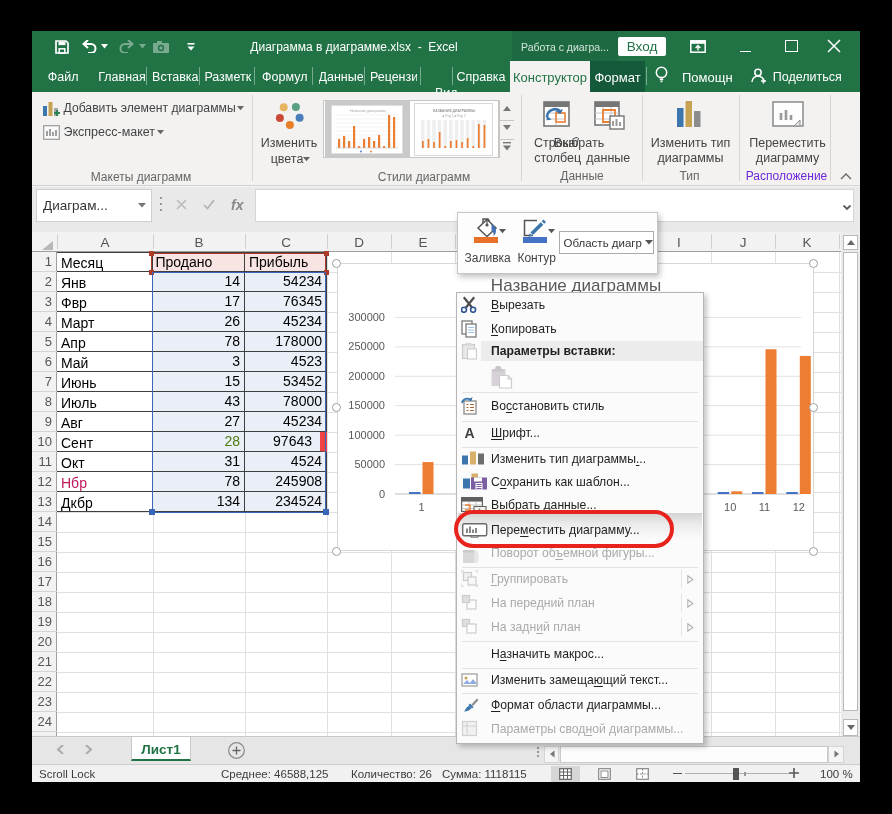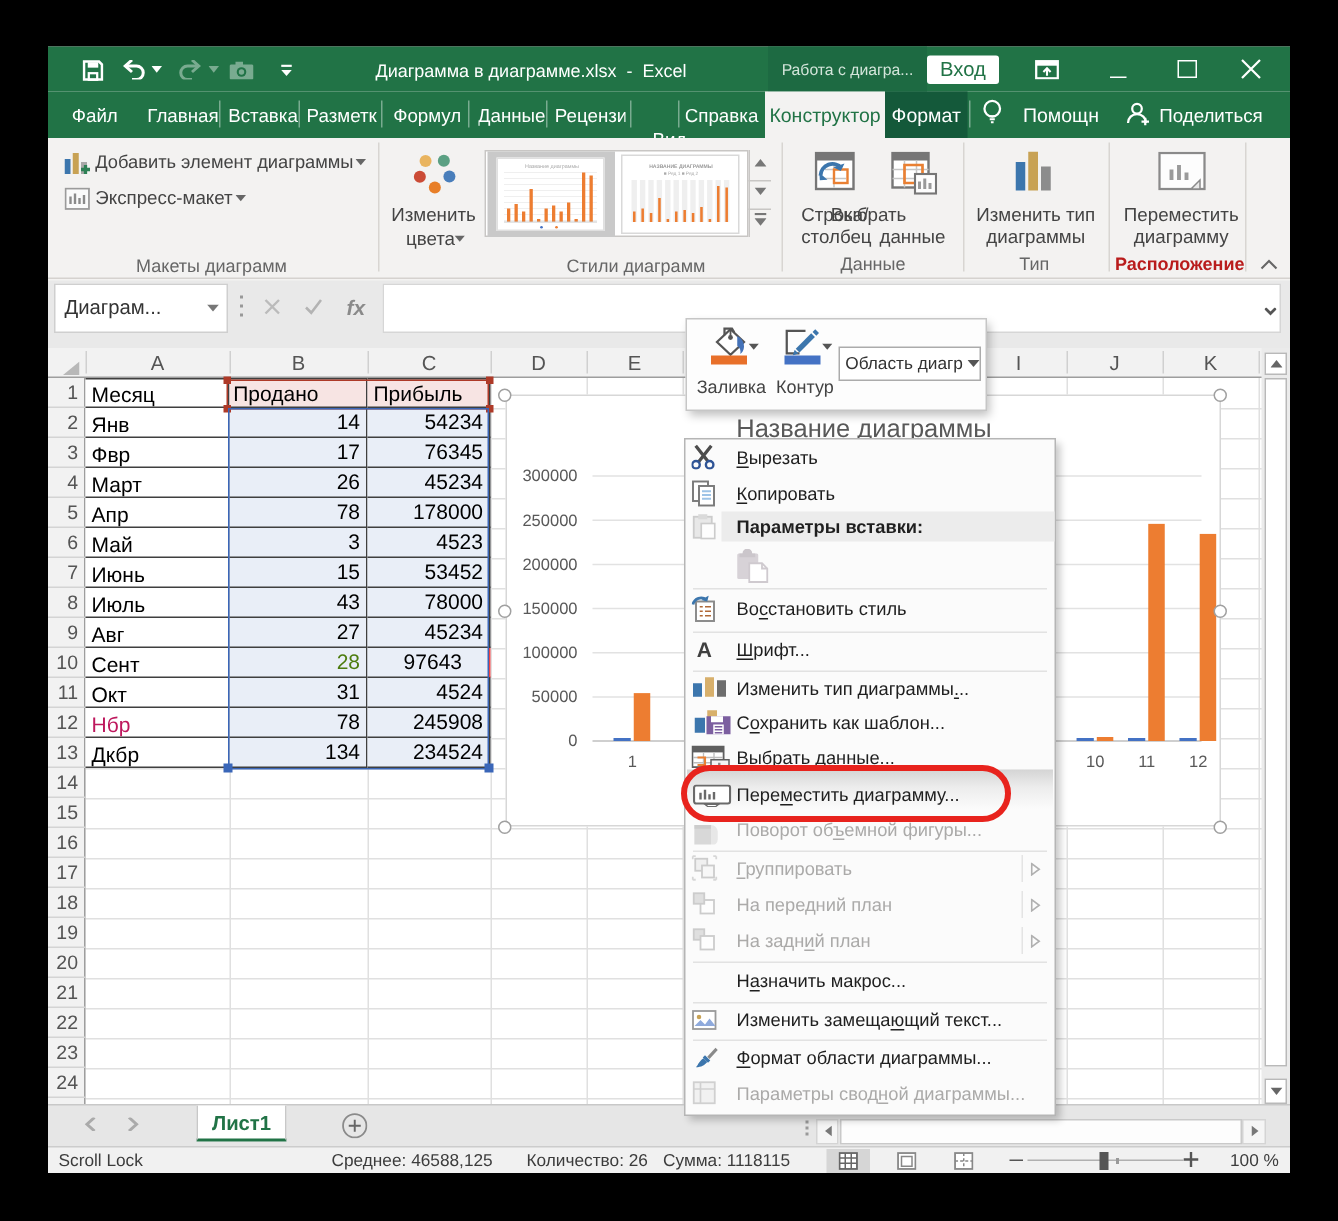--- a/index.html
+++ b/index.html
@@ -235,21 +235,21 @@
 <div class="a" style="left:658.5px;top:111.80000000000001px;transform:translate(-50%,-50%);font-size:12.5px;color:#444;font-weight:normal;white-space:nowrap;">Изменить тип</div>
 <div class="a" style="left:658.5px;top:126.69999999999999px;transform:translate(-50%,-50%);font-size:12.5px;color:#444;font-weight:normal;white-space:nowrap;">диаграммы</div>
 <div class="a" style="left:657.5px;top:145px;transform:translate(-50%,-50%);font-size:12px;color:#666;font-weight:normal;white-space:nowrap;">Тип</div>
 <svg class="a" style="left:739.8px;top:70px;" width="34" height="28" viewBox="0 0 34 28">
         <rect x="1" y="1" width="30" height="24" fill="#fdfdfd" stroke="#8a8a8a" stroke-width="1.5"></rect>
         <path d="M9 19 v-7 M14 19 v-10 M19 19 v-5" stroke="#9a9a9a" stroke-width="2.6"></path>
         <path d="M22 25 l6 -6 v6 z" fill="#e8e8e8" stroke="#8a8a8a" stroke-width="1"></path>
       </svg>
 <div class="a" style="left:755.5px;top:111.80000000000001px;transform:translate(-50%,-50%);font-size:12.5px;color:#444;font-weight:normal;white-space:nowrap;">Переместить</div>
 <div class="a" style="left:755.5px;top:126.69999999999999px;transform:translate(-50%,-50%);font-size:12.5px;color:#444;font-weight:normal;white-space:nowrap;">диаграмму</div>
-<div class="a" style="left:754.5px;top:145px;transform:translate(-50%,-50%);font-size:12px;color:#b91c1c;font-weight:bold;white-space:nowrap;">Расположение</div>
+<div class="a" style="left:754.5px;top:145px;transform:translate(-50%,-50%);font-size:12px;color:#6d28d9;font-weight:normal;white-space:nowrap;">Расположение</div>
 <svg class="a" style="left:808px;top:141px;" width="12" height="8" viewBox="0 0 12 8">
         <path d="M1 7 L6 2 L11 7" fill="none" stroke="#666" stroke-width="1.4"></path>
       </svg>
 <div class="a" style="left:0px;top:155.5px;width:828px;height:45px;background:#e9e9e9;"></div>
 <div class="a" style="left:4px;top:158px;width:116px;height:32.5px;background:#fff;border:1px solid #cfcfcf;"></div>
 <div class="a" style="left:11px;top:174px;transform:translateY(-50%);font-size:13.5px;color:#333;font-weight:normal;white-space:nowrap;">Диаграм...</div>
 <svg class="a" style="left:106px;top:172px;" width="8" height="5" viewBox="0 0 8 5">
         <path d="M0 0 h8 l-4 4.6 z" fill="#777"></path>
       </svg>
 <div class="a" style="left:128px;top:166px;width:2px;height:2px;background:#999;"></div>
@@ -387,21 +387,21 @@
 <div class="a" style="left:29px;top:371.5px;transform:translateY(-50%);font-size:14px;color:#000;font-weight:normal;white-space:nowrap;">Июль</div>
 <div class="a" style="left:121px;top:361px;width:92px;height:20px;background:#e9eef7;border-right:1px solid #3f3f3f;border-bottom:1px solid #3f3f3f;color:#000;font-size:14px;text-align:right;line-height:19px;padding:0 4px ;">43</div>
 <div class="a" style="left:213px;top:361px;width:82px;height:20px;background:#e9eef7;border-right:1px solid #3f3f3f;border-bottom:1px solid #3f3f3f;color:#000;font-size:14px;text-align:right;line-height:19px;padding-right:4px;">78000</div>
 <div class="a" style="left:25px;top:381px;width:96px;height:20px;background:#fff;border-right:1px solid #3f3f3f;border-bottom:1px solid #3f3f3f;"></div>
 <div class="a" style="left:29px;top:391.5px;transform:translateY(-50%);font-size:14px;color:#000;font-weight:normal;white-space:nowrap;">Авг</div>
 <div class="a" style="left:121px;top:381px;width:92px;height:20px;background:#e9eef7;border-right:1px solid #3f3f3f;border-bottom:1px solid #3f3f3f;color:#000;font-size:14px;text-align:right;line-height:19px;padding:0 4px ;">27</div>
 <div class="a" style="left:213px;top:381px;width:82px;height:20px;background:#e9eef7;border-right:1px solid #3f3f3f;border-bottom:1px solid #3f3f3f;color:#000;font-size:14px;text-align:right;line-height:19px;padding-right:4px;">45234</div>
 <div class="a" style="left:25px;top:401px;width:96px;height:20px;background:#fff;border-right:1px solid #3f3f3f;border-bottom:1px solid #3f3f3f;"></div>
 <div class="a" style="left:29px;top:411.5px;transform:translateY(-50%);font-size:14px;color:#000;font-weight:normal;white-space:nowrap;">Сент</div>
 <div class="a" style="left:121px;top:401px;width:92px;height:20px;background:#e9eef7;border-right:1px solid #3f3f3f;border-bottom:1px solid #3f3f3f;color:#4d7c0f;font-size:14px;text-align:right;line-height:19px;padding:0 4px ;">28</div>
-<div class="a" style="left:213px;top:401px;width:82px;height:20px;background:#e9eef7;border-right:1px solid #ef4444;border-bottom:1px solid #3f3f3f;color:#000;font-size:14px;text-align:right;line-height:19px;padding-right:18px;">97643</div>
+<div class="a" style="left:213px;top:401px;width:82px;height:20px;background:#e9eef7;border-right:7px solid #ef4444;border-bottom:1px solid #3f3f3f;color:#000;font-size:14px;text-align:right;line-height:19px;padding-right:8px;">97643</div>
 <div class="a" style="left:25px;top:421px;width:96px;height:20px;background:#fff;border-right:1px solid #3f3f3f;border-bottom:1px solid #3f3f3f;"></div>
 <div class="a" style="left:29px;top:431.5px;transform:translateY(-50%);font-size:14px;color:#000;font-weight:normal;white-space:nowrap;">Окт</div>
 <div class="a" style="left:121px;top:421px;width:92px;height:20px;background:#e9eef7;border-right:1px solid #3f3f3f;border-bottom:1px solid #3f3f3f;color:#000;font-size:14px;text-align:right;line-height:19px;padding:0 4px ;">31</div>
 <div class="a" style="left:213px;top:421px;width:82px;height:20px;background:#e9eef7;border-right:1px solid #3f3f3f;border-bottom:1px solid #3f3f3f;color:#000;font-size:14px;text-align:right;line-height:19px;padding-right:4px;">4524</div>
 <div class="a" style="left:25px;top:441px;width:96px;height:20px;background:#fff;border-right:1px solid #3f3f3f;border-bottom:1px solid #3f3f3f;"></div>
 <div class="a" style="left:29px;top:451.5px;transform:translateY(-50%);font-size:14px;color:#be185d;font-weight:normal;white-space:nowrap;">Нбр</div>
 <div class="a" style="left:121px;top:441px;width:92px;height:20px;background:#e9eef7;border-right:1px solid #3f3f3f;border-bottom:1px solid #3f3f3f;color:#000;font-size:14px;text-align:right;line-height:19px;padding:0 4px ;">78</div>
 <div class="a" style="left:213px;top:441px;width:82px;height:20px;background:#e9eef7;border-right:1px solid #3f3f3f;border-bottom:1px solid #3f3f3f;color:#000;font-size:14px;text-align:right;line-height:19px;padding-right:4px;">245908</div>
 <div class="a" style="left:25px;top:461px;width:96px;height:20px;background:#fff;border-right:1px solid #3f3f3f;border-bottom:1px solid #3f3f3f;"></div>
 <div class="a" style="left:29px;top:471.5px;transform:translateY(-50%);font-size:14px;color:#000;font-weight:normal;white-space:nowrap;">Дкбр</div>

